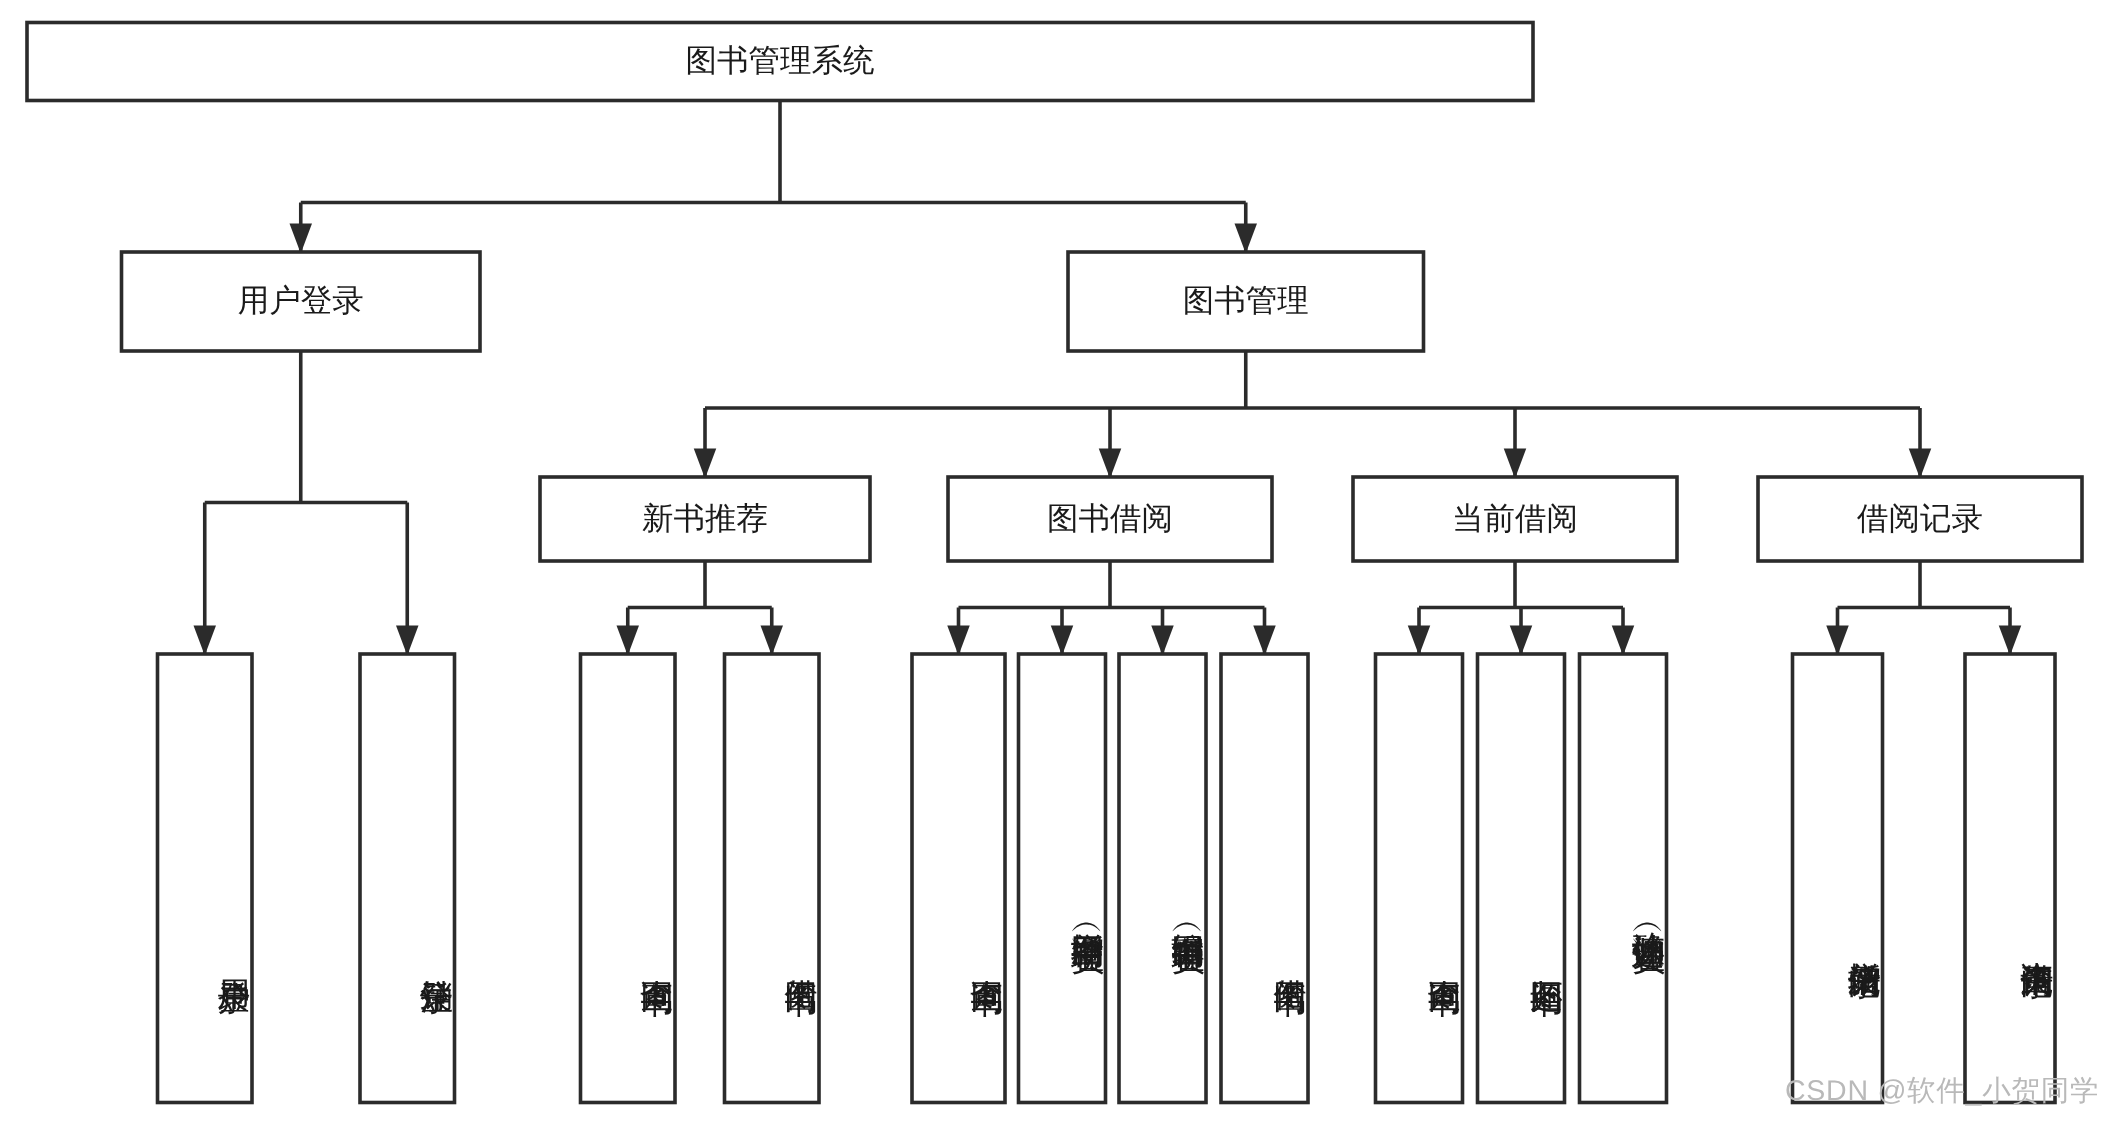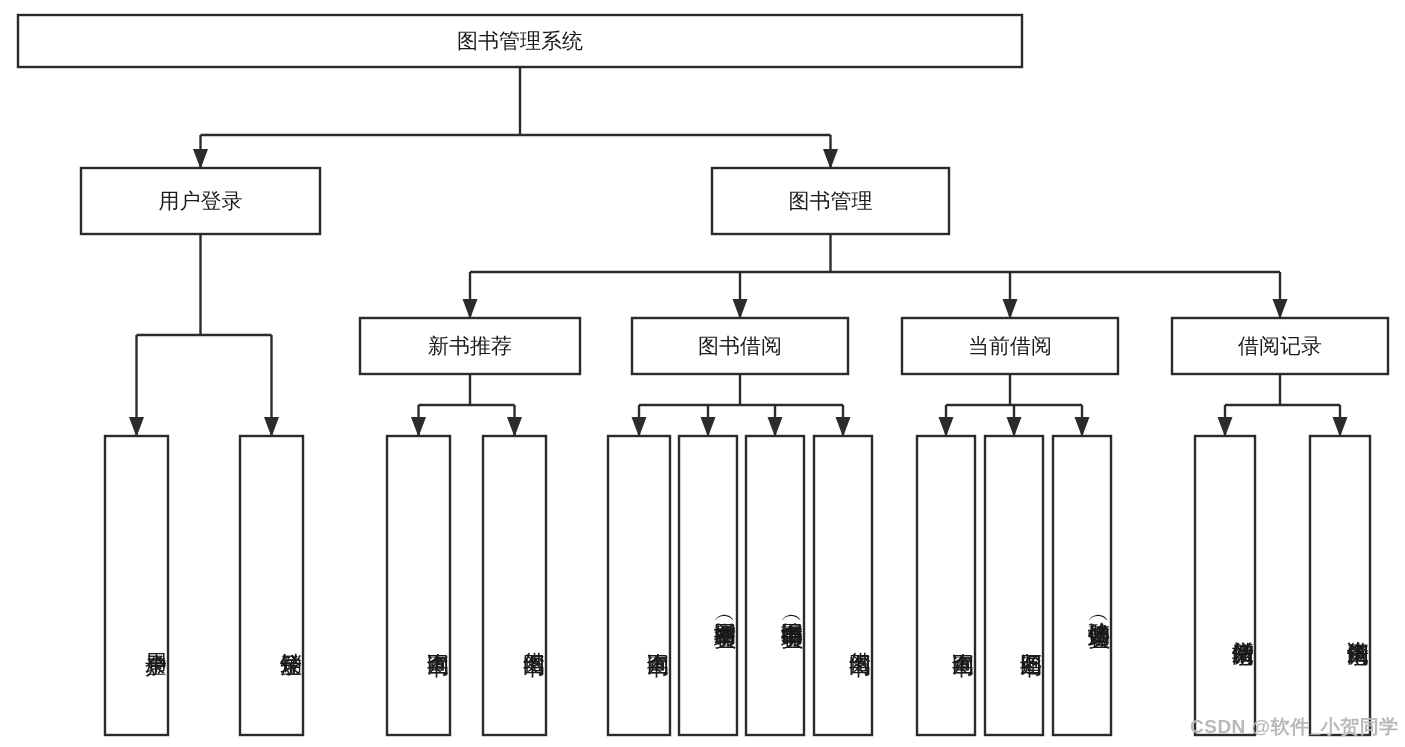--- a/index.html
+++ b/index.html
@@ -61,21 +61,20 @@
     white-space: nowrap;
     pointer-events: none;
   }
   .watermark {
     position: absolute;
     font-family: "Liberation Sans", "DejaVu Sans", sans-serif;
     font-size: 19px;
     color: #b9b9b9;
     white-space: nowrap;
     letter-spacing: 0.5px;
-    font-weight: bold;
   }
 </style>
 </head>
 <body>
 
 <div id="diagram-root">
   <svg id="tree-svg" viewBox="0 0 1405 747" xmlns="http://www.w3.org/2000/svg">
     <g id="edges-layer">
         <line x1="520" y1="67" x2="520" y2="135" class="edge-line"></line>
         <line x1="200.5" y1="135" x2="830.5" y2="135" class="edge-line"></line>

